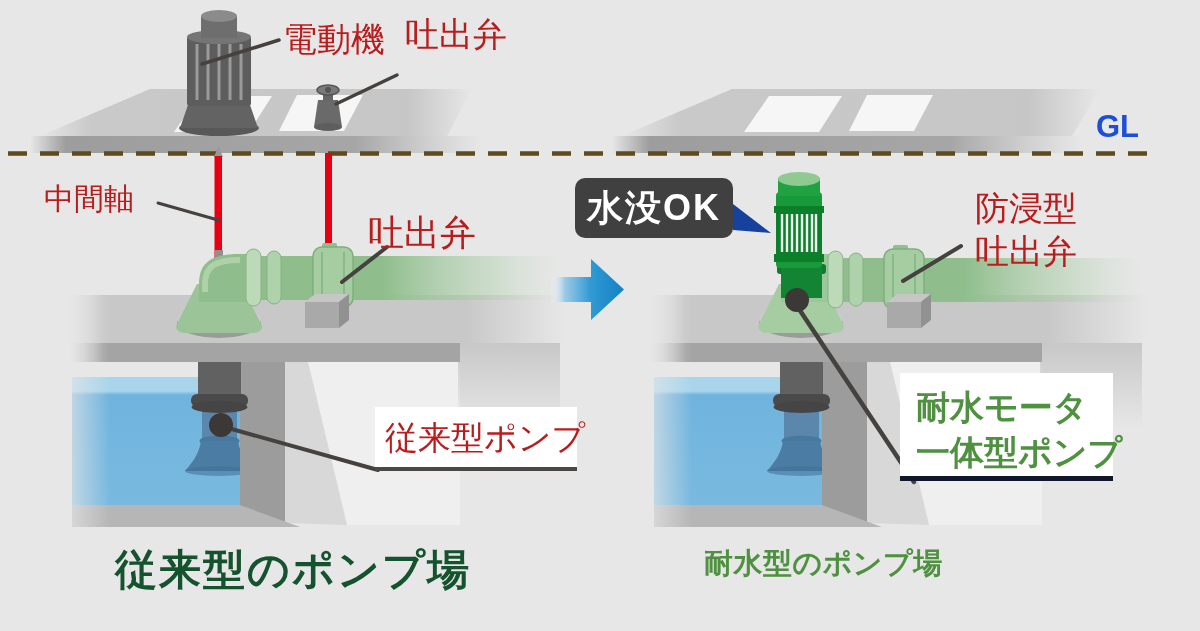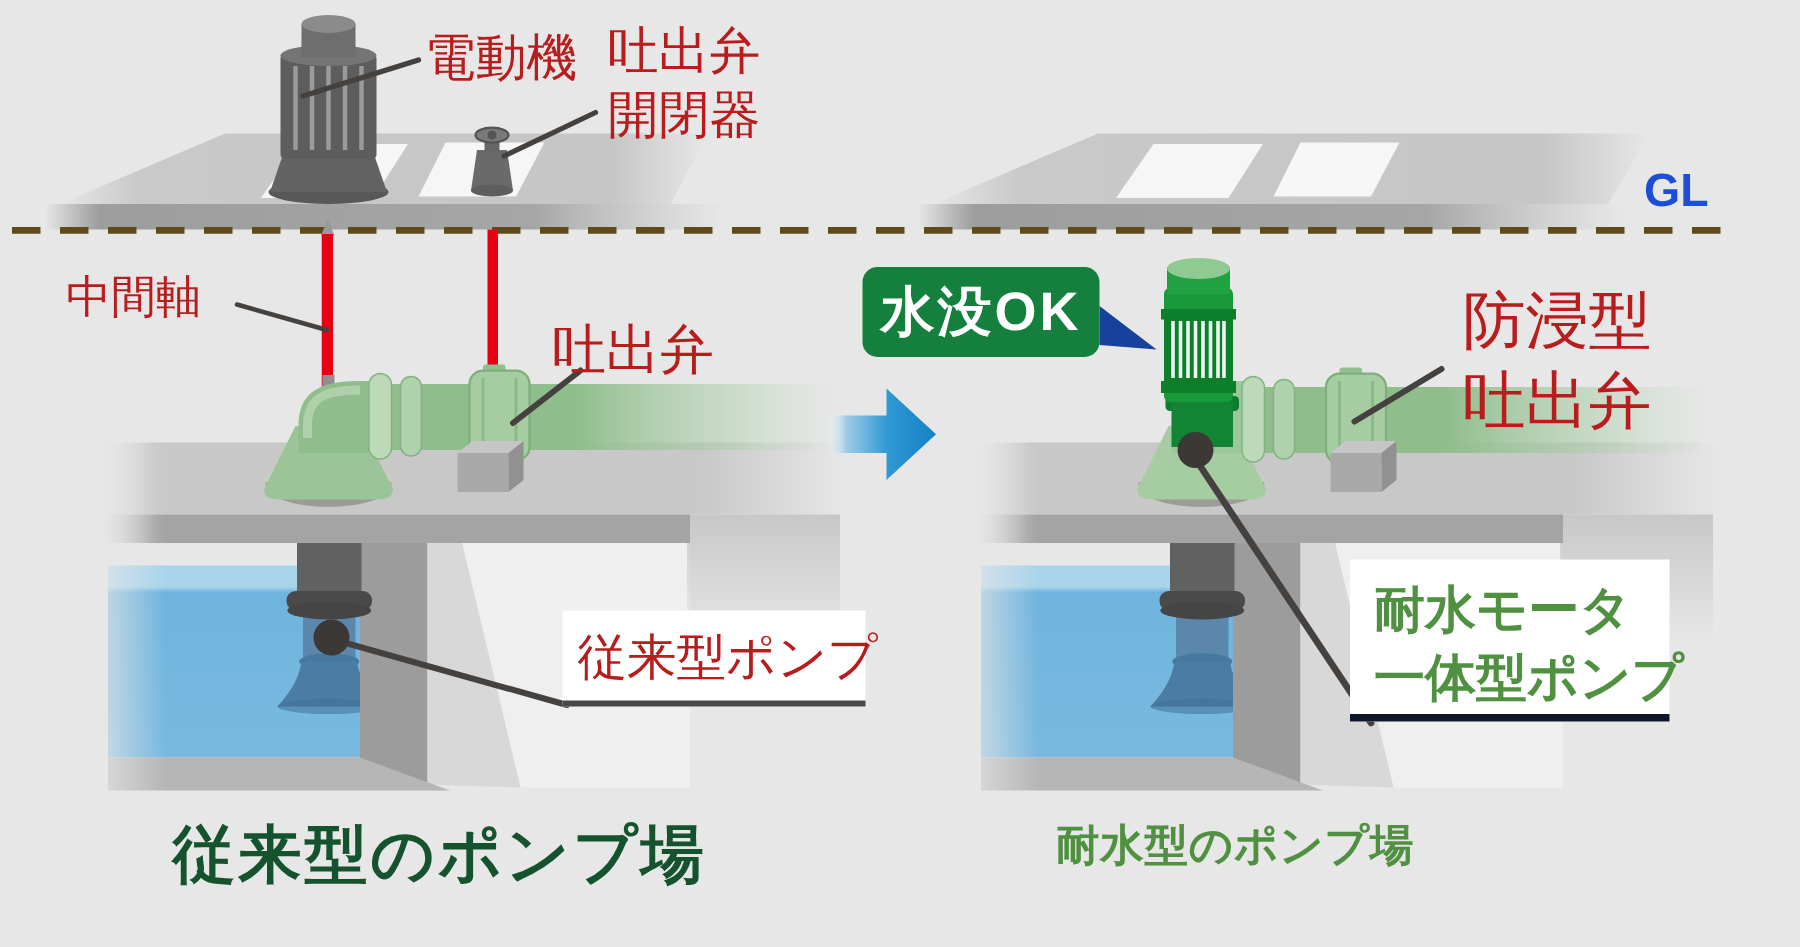--- a/index.html
+++ b/index.html
@@ -9,21 +9,21 @@
     font-family:"Liberation Sans","DejaVu Sans",sans-serif;
   }
   .stage svg{position:absolute;left:0;top:0;z-index:1;}
   .lbl{position:absolute;z-index:2;color:#b91c1c;font-weight:500;
        line-height:1.06;white-space:nowrap;}
   .lbl .line{display:block;}
   .two-line{line-height:1.27;}
   .whitebox{position:absolute;z-index:2;background:#ffffff;}
   .title{position:absolute;z-index:2;font-weight:800;white-space:nowrap;}
   .badge{position:absolute;z-index:2;display:flex;align-items:center;justify-content:center;
-         background:#15803d;color:#fff;border-radius:10px;font-weight:700;}
+         background:#404040;color:#fff;border-radius:10px;font-weight:700;}
 </style>
 </head>
 <body>
 
 <div class="stage">
 
 <svg width="1200" height="631" viewBox="0 0 1200 631">
   <defs>
     <linearGradient id="gSlabTop" x1="0" y1="0" x2="1" y2="0">
       <stop offset="0" stop-color="#c9c9c9" stop-opacity="0"></stop>
@@ -244,38 +244,37 @@
     <line x1="797" y1="306" x2="914" y2="482" stroke-width="4.5"></line>
   </g>
   <circle cx="221" cy="425" r="12" fill="#3b3836"></circle>
   <circle cx="797" cy="300" r="12" fill="#3b3836"></circle>
 </svg>
 
 <div class="lbl" style="left:283px;top:21px;font-size:34px;">電動機</div>
 
 <div class="lbl two-line" style="left:405px;top:13px;font-size:34px;">
   <span class="line">吐出弁</span>
-  <span class="line">開閉器</span>
 </div>
 
 <div class="lbl" style="left:44px;top:183px;font-size:30px;">中間軸</div>
 
 <div class="lbl" style="left:368px;top:214px;font-size:36px;">吐出弁</div>
 
 <div class="whitebox" style="left:375px;top:407px;width:202px;height:60px;border-bottom:4px solid #4a4745;">
   <div class="lbl" style="position:static;margin:14px 0 0 10px;font-size:33px;">従来型ポンプ</div>
 </div>
 
 <div class="title" style="left:115px;top:542px;font-size:42px;letter-spacing:2px;color:#14532d;">従来型のポンプ場</div>
 
 <div class="badge" style="left:575px;top:178px;width:158px;height:60px;font-size:36px;letter-spacing:2px;">
   <span>水没OK</span>
 </div>
 
-<div class="lbl two-line" style="left:975px;top:187px;font-size:42px;">
+<div class="lbl two-line" style="left:975px;top:187px;font-size:34px;">
   <span class="line">防浸型</span>
   <span class="line">吐出弁</span>
 </div>
 
 <div class="whitebox" style="left:900px;top:373px;width:213px;height:103px;border-bottom:5px solid #0f172a;">
   <div class="lbl two-line" style="position:static;margin:12px 0 0 16px;font-size:34px;font-weight:600;color:#4f9140;line-height:1.32;">
     <span class="line">耐水モータ</span>
     <span class="line">一体型ポンプ</span>
   </div>
 </div>

